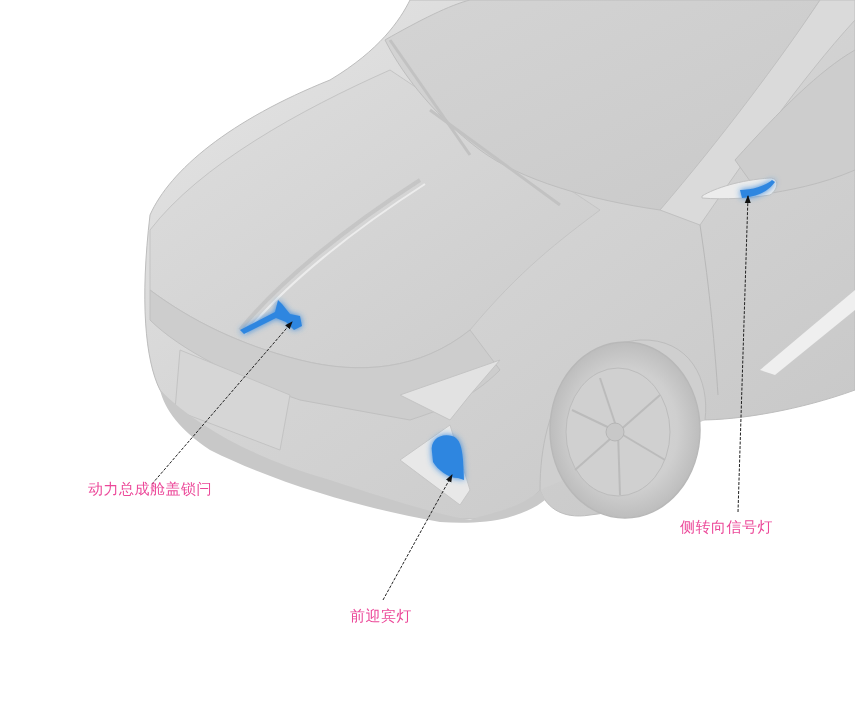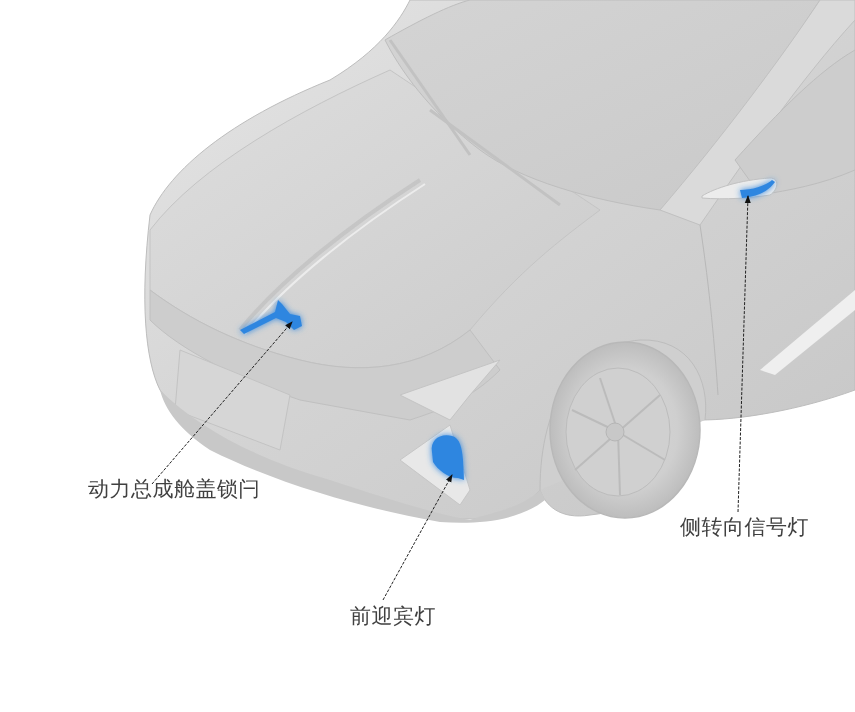--- a/index.html
+++ b/index.html
@@ -1,19 +1,19 @@
 <!DOCTYPE html>
 <html><head>
   <meta charset="utf-8">
   <style>
     html, body { margin:0; padding:0; background:#ffffff; }
     body { width:855px; height:712px; position:relative; overflow:hidden; font-family:"DejaVu Sans","Liberation Sans",sans-serif; }
     #stage { position:absolute; left:0; top:0; width:855px; height:712px; }
     svg#car { position:absolute; left:0; top:0; }
-    .label { position:absolute; font-size:21px; color:#404040; white-space:nowrap; letter-spacing:0.5px; line-height:20px; }
+    .label { position:absolute; font-size:15px; color:#ec4899; white-space:nowrap; letter-spacing:0.5px; line-height:20px; }
   </style>
 </head>
 <body>
 
 <div id="stage">
   <svg id="car" width="855" height="712" viewBox="0 0 855 712">
     <defs>
       <linearGradient id="bodyGrad" x1="0" y1="0" x2="1" y2="1">
         <stop offset="0" stop-color="#e6e6e6"></stop>
         <stop offset="0.5" stop-color="#d3d3d3"></stop>

